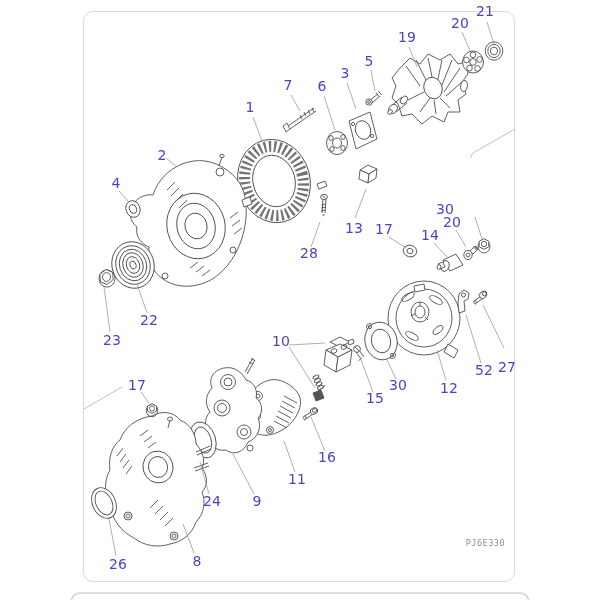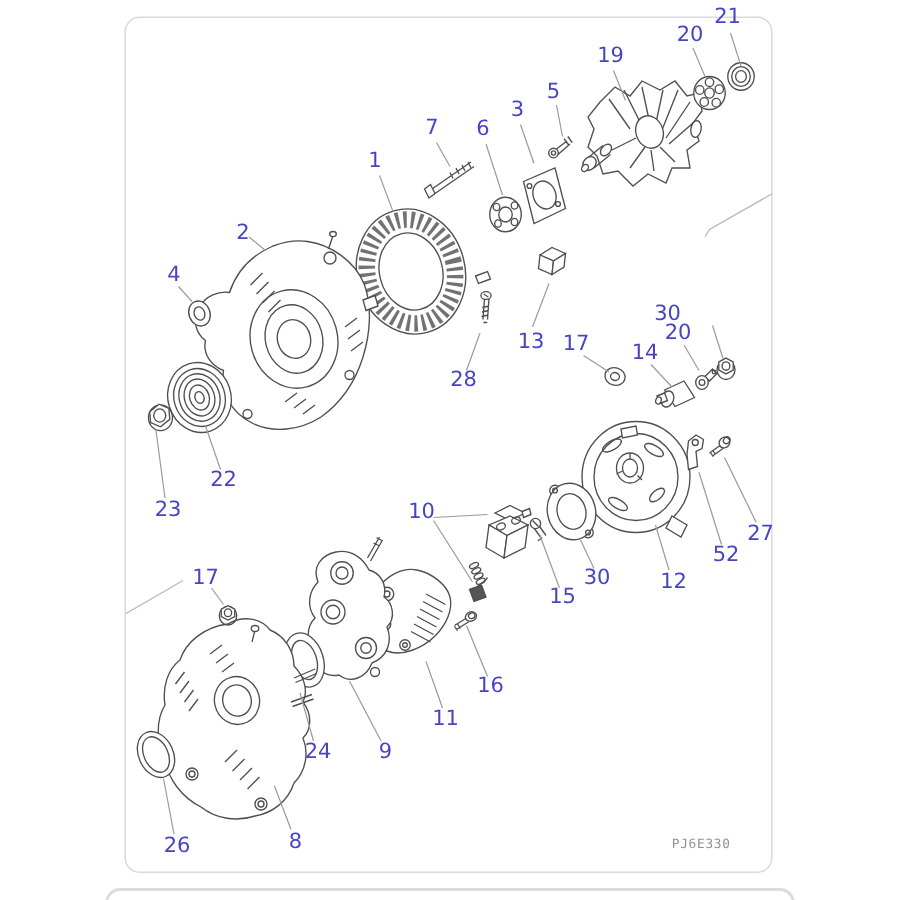--- a/index.html
+++ b/index.html
@@ -5,21 +5,21 @@
   html,body{margin:0;padding:0;}
   body{width:600px;height:600px;background:#ffffff;position:relative;overflow:hidden;
        font-family:"DejaVu Sans",sans-serif;}
   .panel{position:absolute;left:83px;top:11px;width:432px;height:571px;
          background:#ffffff;border:1.5px solid #d9d9de;border-radius:10px;box-sizing:border-box;}
   .next-panel{position:absolute;left:70px;top:592px;width:460px;height:30px;
          background:#ffffff;border:2px solid #dcdcdc;border-radius:10px;box-sizing:border-box;}
   svg.art{position:absolute;left:0;top:0;width:600px;height:600px;}
   .callout{position:absolute;transform:translate(-50%,-50%);
            font-size:14px;color:#4745c4;line-height:1;white-space:nowrap;}
-  .code{position:absolute;left:430px;top:558px;width:75px;text-align:center;
+  .code{position:absolute;left:430px;top:538px;width:75px;text-align:right;
         font-family:"DejaVu Sans Mono",monospace;font-size:8.5px;color:#92928c;letter-spacing:0.5px;}
   .ln{stroke:#4f4f4f;stroke-width:0.9;fill:none;}
   .fw{stroke:#4f4f4f;stroke-width:0.9;fill:#ffffff;}
   .leader{stroke:#9a9a9a;stroke-width:0.8;fill:none;}
   .brk{stroke:#b9b9b9;stroke-width:0.9;fill:none;}
 </style>
 </head>
 <body>
 
 <div class="panel"></div>
@@ -359,21 +359,21 @@
 <div class="callout" style="left:445px;top:209px">30</div>
 <div class="callout" style="left:309px;top:253px">28</div>
 <div class="callout" style="left:149px;top:320px">22</div>
 <div class="callout" style="left:112px;top:340px">23</div>
 <div class="callout" style="left:281px;top:341px">10</div>
 <div class="callout" style="left:137px;top:385px">17</div>
 <div class="callout" style="left:398px;top:385px">30</div>
 <div class="callout" style="left:375px;top:398px">15</div>
 <div class="callout" style="left:449px;top:388px">12</div>
 <div class="callout" style="left:484px;top:370px">52</div>
-<div class="callout" style="left:507px;top:356px">27</div>
+<div class="callout" style="left:507px;top:367px">27</div>
 <div class="callout" style="left:327px;top:457px">16</div>
 <div class="callout" style="left:297px;top:479px">11</div>
 <div class="callout" style="left:257px;top:501px">9</div>
 <div class="callout" style="left:212px;top:501px">24</div>
 <div class="callout" style="left:197px;top:561px">8</div>
 <div class="callout" style="left:118px;top:564px">26</div>
 
 <div class="code">PJ6E330</div>
 
 </body></html>

